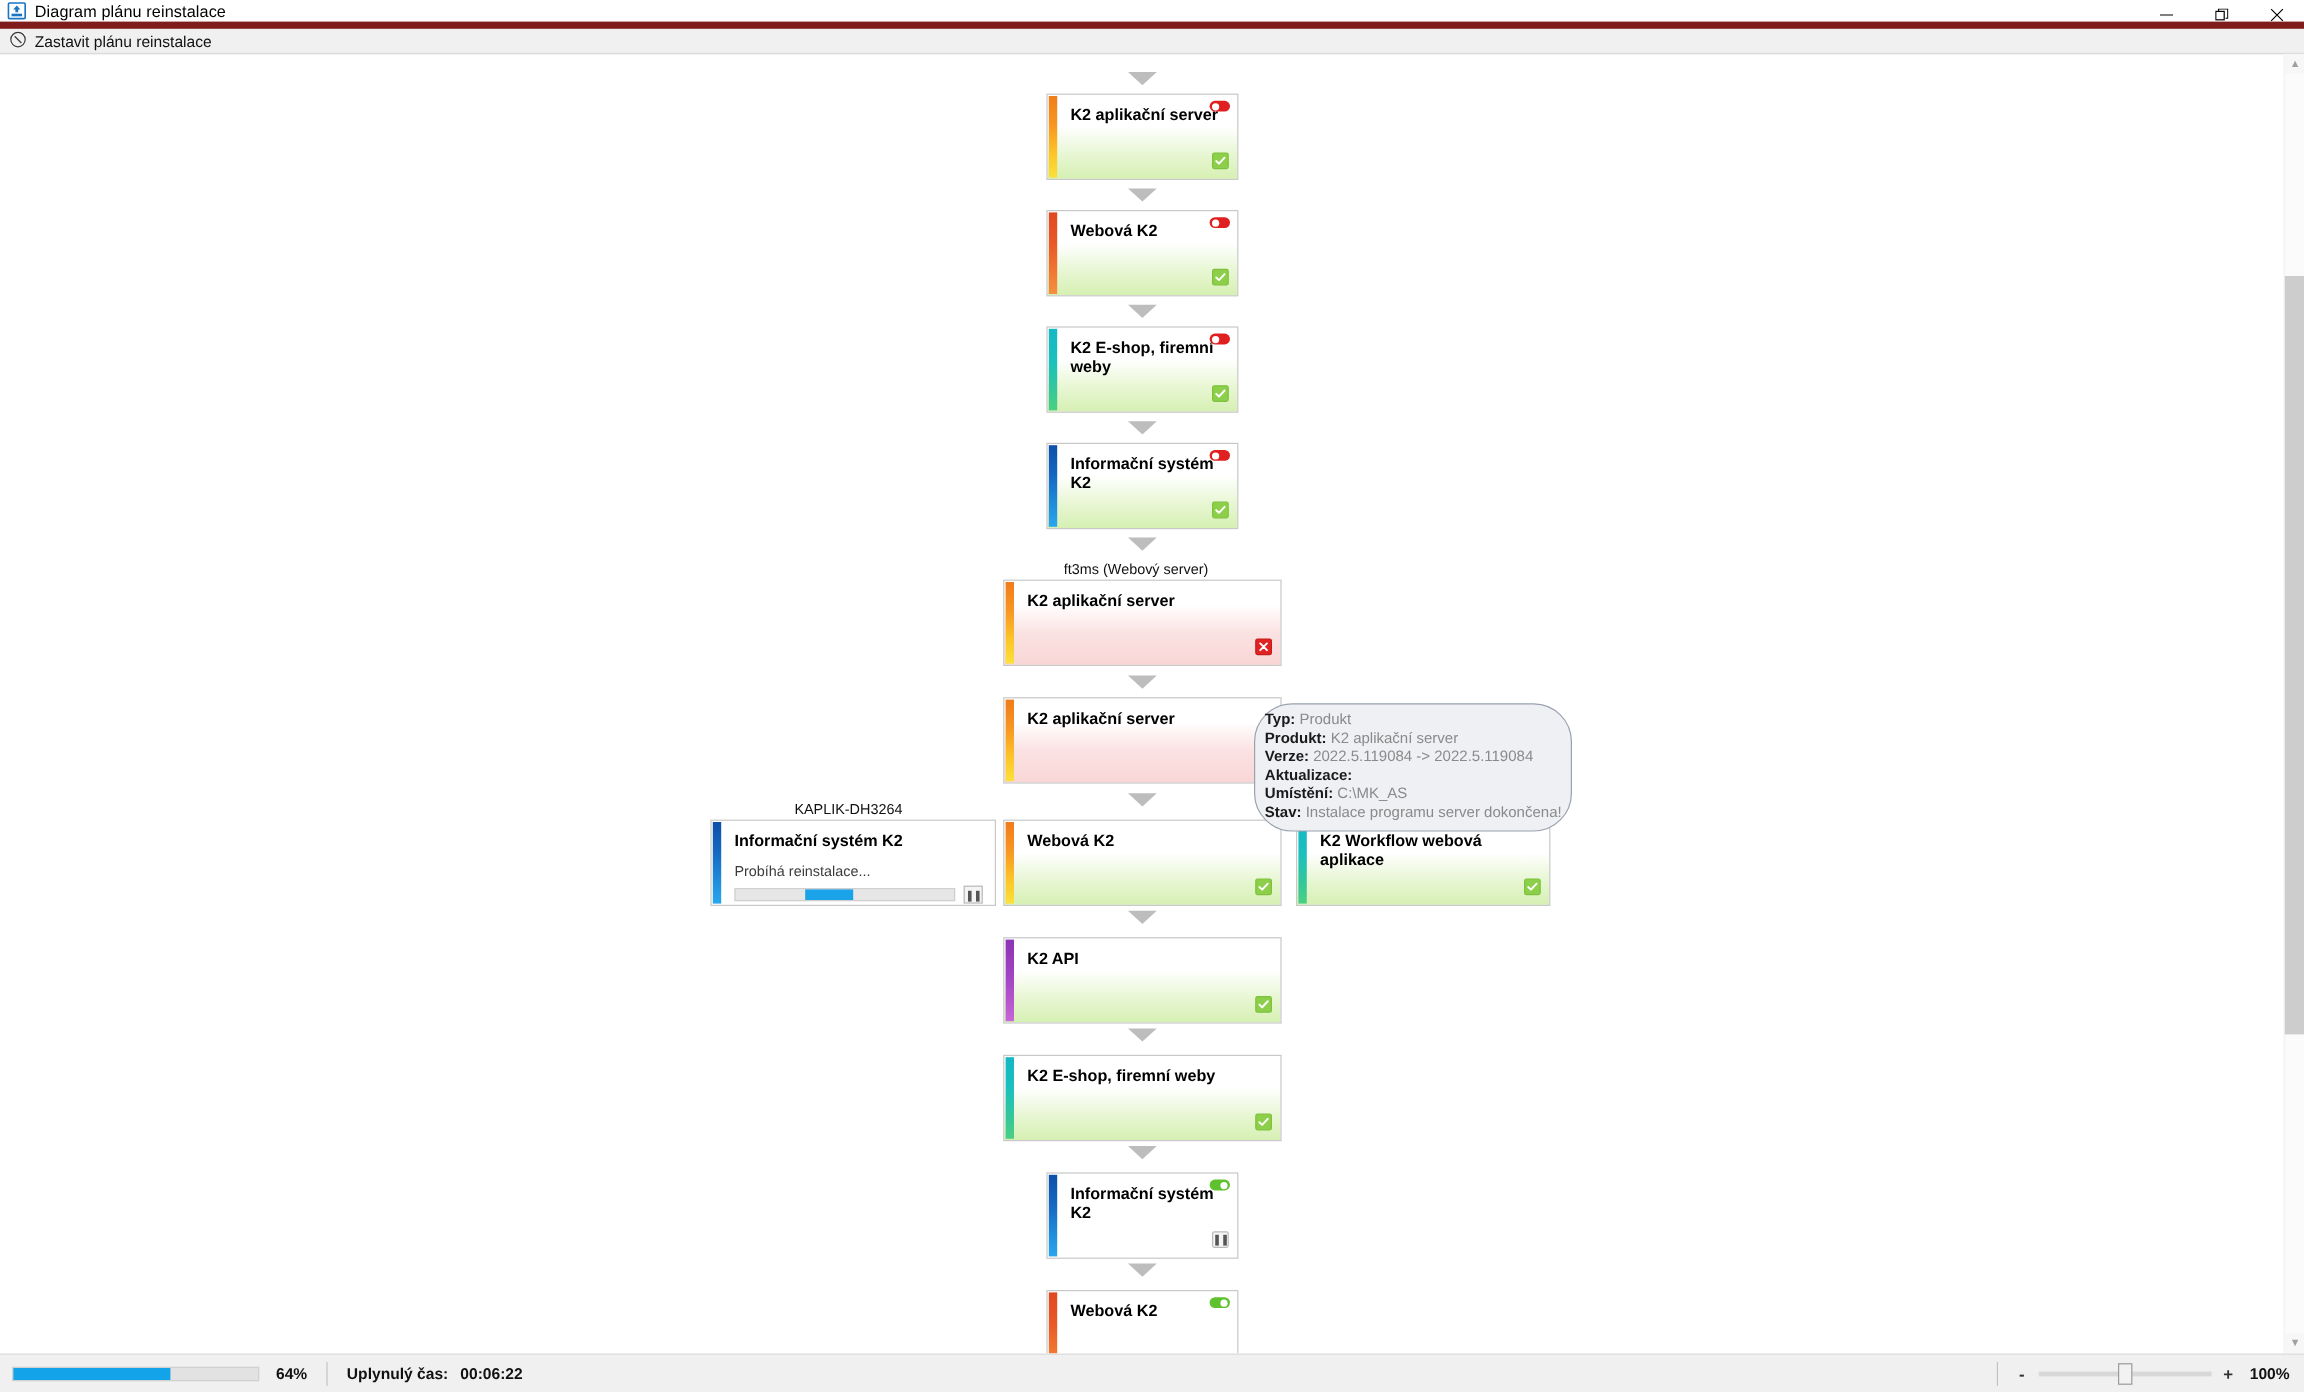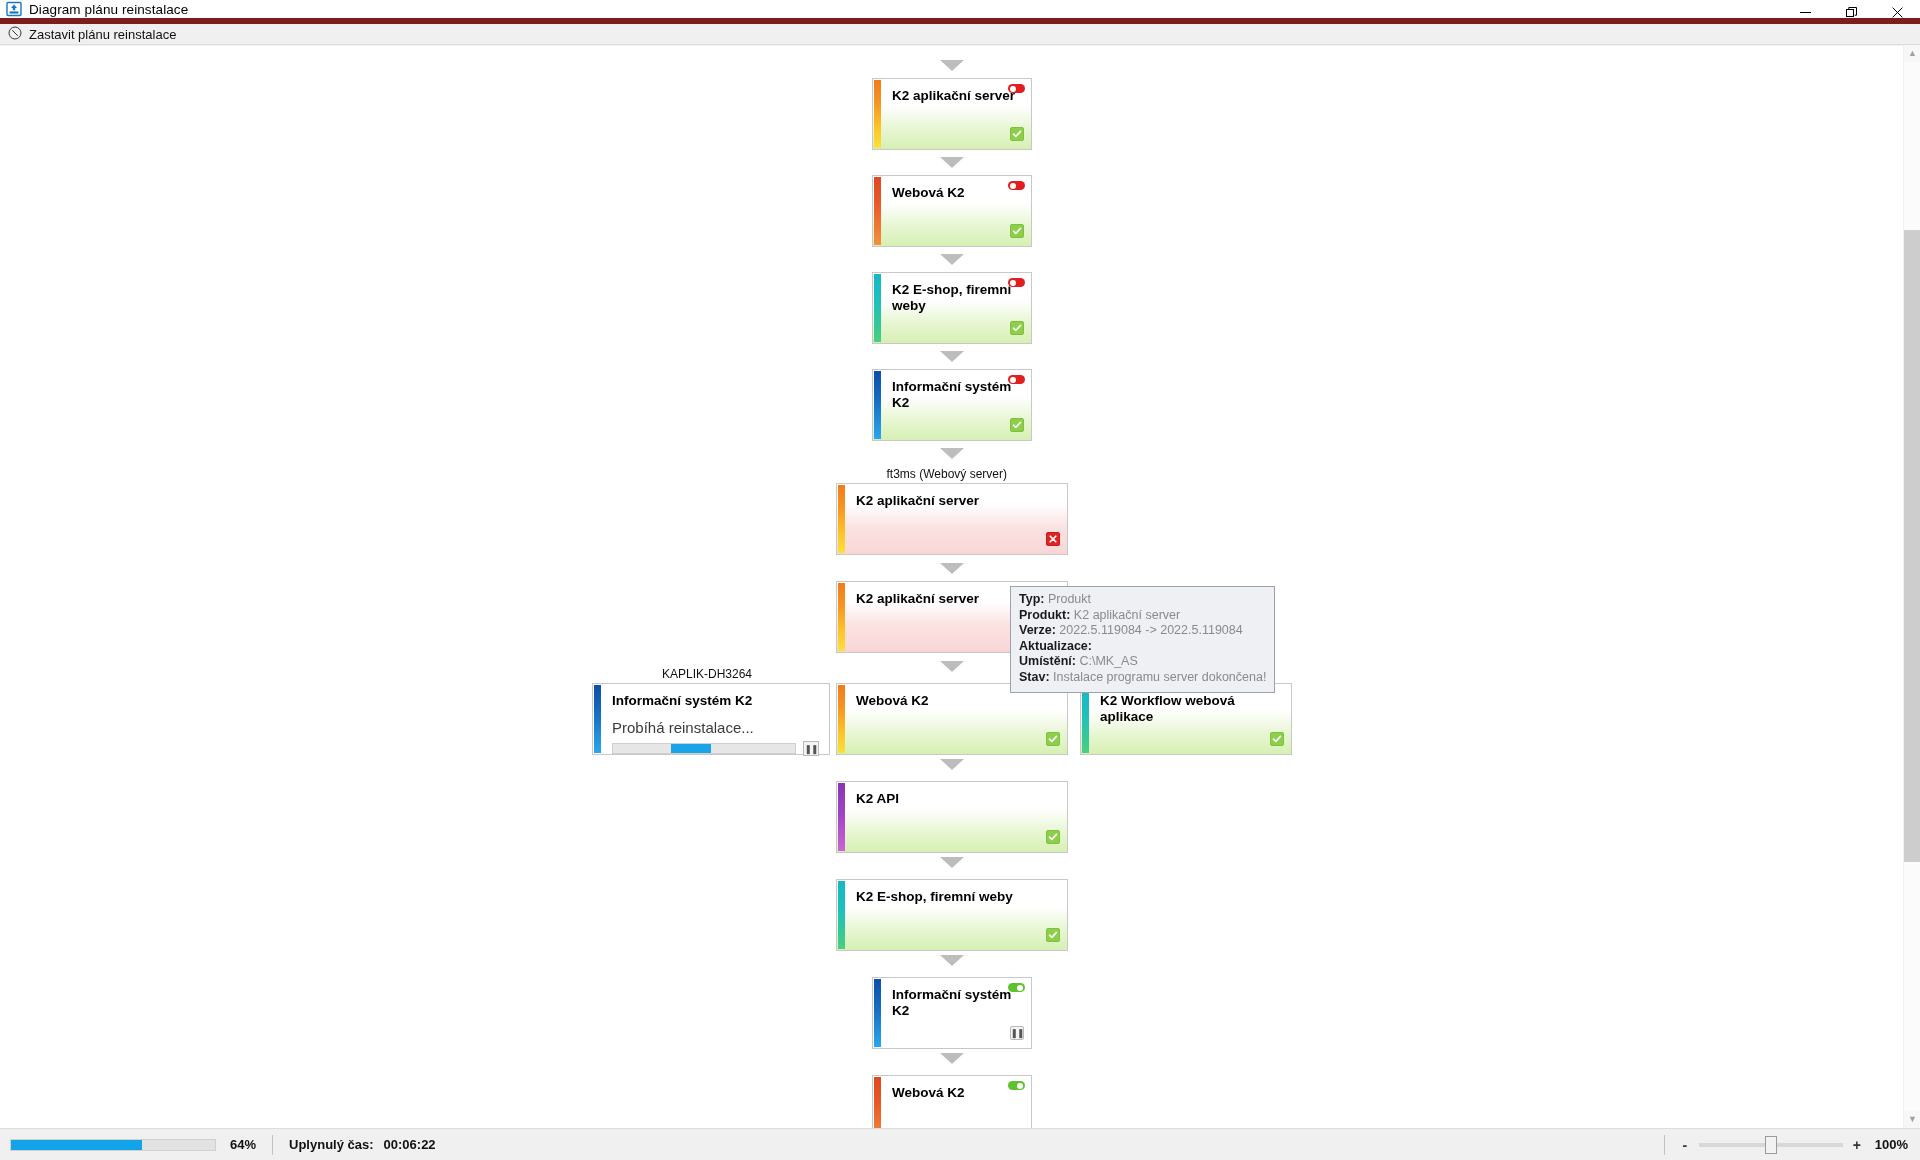--- a/index.html
+++ b/index.html
@@ -139,21 +139,21 @@
 
   
   .group-label{
     position:absolute;
     font-size:12px;color:#111;
     white-space:nowrap;
   }
 
   
   .prog-text{
-    font-size:15px;color:#3b3b3b;margin-top:10px;
+    font-size:12px;color:#3b3b3b;margin-top:10px;
   }
   .prog-row{
     display:flex;align-items:center;gap:7px;margin-top:5px;
   }
   .prog-bar{
     flex:1 1 auto;height:11px;background:#e6e6e6;border:1px solid #cfcfcf;
     position:relative; overflow:hidden;
   }
   .prog-fill{
     position:absolute;left:32%;top:0;bottom:0;width:22%;
@@ -450,20 +450,20 @@
     <div class="sb-zsep"></div>
     <div class="zm-minus">-</div>
     <div class="zm-track">
       <div class="zm-thumb"></div>
     </div>
     <div class="zm-plus">+</div>
     <div class="zm-val">100%</div>
   </div>
 </div>
 
-<div class="tooltip" id="tooltip" style="left: 1010px; top: 586px;">
+<div class="tooltip" id="tooltip" style="left: 1045px; top: 586px; border-radius: 32px;">
     <div class="tt-row"><b>Typ:</b><span> Produkt</span></div>
     <div class="tt-row"><b>Produkt:</b><span> K2 aplikační server</span></div>
     <div class="tt-row"><b>Verze:</b><span> 2022.5.119084 -&gt; 2022.5.119084</span></div>
     <div class="tt-row"><b>Aktualizace:</b><span></span></div>
     <div class="tt-row"><b>Umístění:</b><span> C:\MK_AS</span></div>
     <div class="tt-row"><b>Stav:</b><span> Instalace programu server dokončena!</span></div>
   </div>
 
 </body></html>

